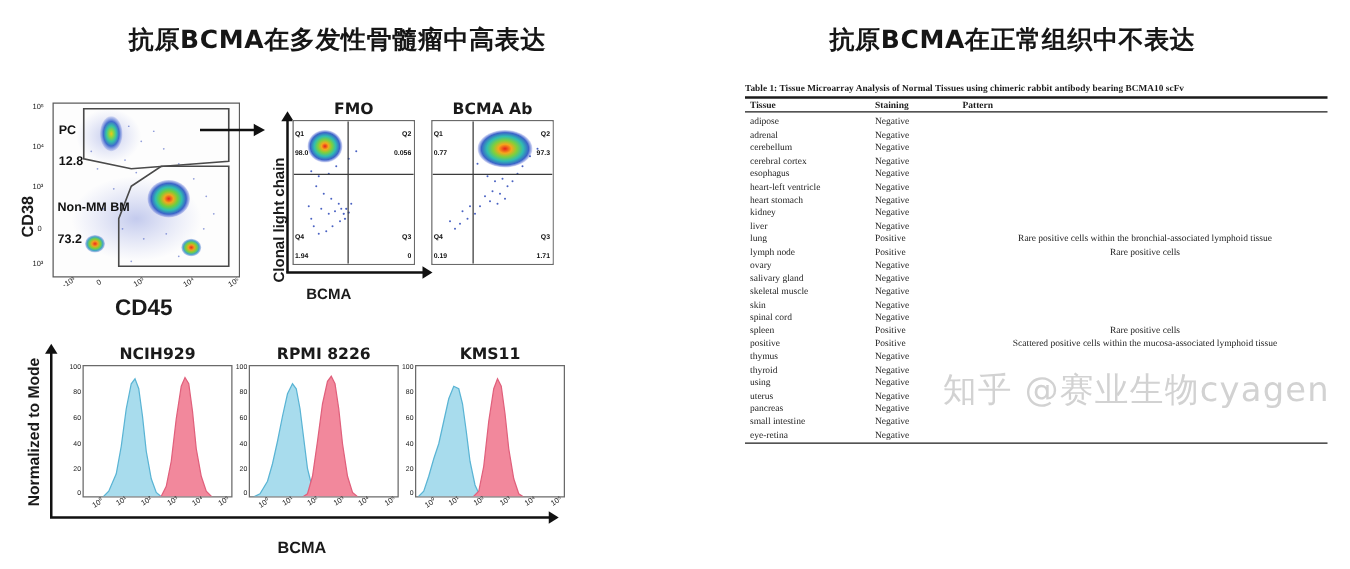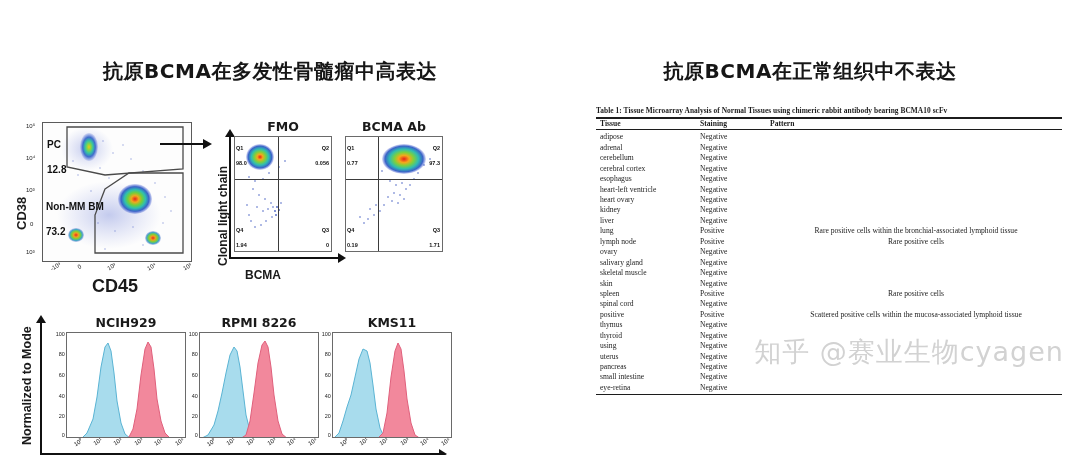--- a/index.html
+++ b/index.html
@@ -6,21 +6,21 @@
     margin: 0; padding: 0;
     background: #ffffff;
   }
   body {
     width: 1080px; height: 455px;
     position: relative;
     overflow: hidden;
     font-family: "Liberation Sans", sans-serif;
     color: #1a1a1a;
   }
-  .panel { position: absolute; top: 0; height: 340px; margin-top: 40px; }
+  .panel { position: absolute; top: 0; height: 340px; }
   .panel-left { left: 0; width: 540px; }
   .panel-right { left: 540px; width: 540px; }
 
   .slide-title {
     position: absolute;
     top: 18px;
     width: 100%;
     text-align: center;
     font-size: 20px;
     font-weight: bold;
@@ -535,21 +535,21 @@
             <td class="col-tissue">esophagus</td>
             <td class="col-stain">Negative</td>
             <td class="col-pattern"></td>
           </tr>
           <tr>
             <td class="col-tissue">heart-left ventricle</td>
             <td class="col-stain">Negative</td>
             <td class="col-pattern"></td>
           </tr>
           <tr>
-            <td class="col-tissue">heart ovary</td>
+            <td class="col-tissue">heart stomach</td>
             <td class="col-stain">Negative</td>
             <td class="col-pattern"></td>
           </tr>
           <tr>
             <td class="col-tissue">kidney</td>
             <td class="col-stain">Negative</td>
             <td class="col-pattern"></td>
           </tr>
           <tr>
             <td class="col-tissue">liver</td>
@@ -580,28 +580,28 @@
             <td class="col-tissue">skeletal muscle</td>
             <td class="col-stain">Negative</td>
             <td class="col-pattern"></td>
           </tr>
           <tr>
             <td class="col-tissue">skin</td>
             <td class="col-stain">Negative</td>
             <td class="col-pattern"></td>
           </tr>
           <tr>
+            <td class="col-tissue">spinal cord</td>
+            <td class="col-stain">Negative</td>
+            <td class="col-pattern"></td>
+          </tr>
+          <tr>
             <td class="col-tissue">spleen</td>
             <td class="col-stain">Positive</td>
             <td class="col-pattern">Rare positive cells</td>
-          </tr>
-          <tr>
-            <td class="col-tissue">spinal cord</td>
-            <td class="col-stain">Negative</td>
-            <td class="col-pattern"></td>
           </tr>
           <tr>
             <td class="col-tissue">positive</td>
             <td class="col-stain">Positive</td>
             <td class="col-pattern">Scattered positive cells within the mucosa-associated lymphoid tissue</td>
           </tr>
           <tr>
             <td class="col-tissue">thymus</td>
             <td class="col-stain">Negative</td>
             <td class="col-pattern"></td>

